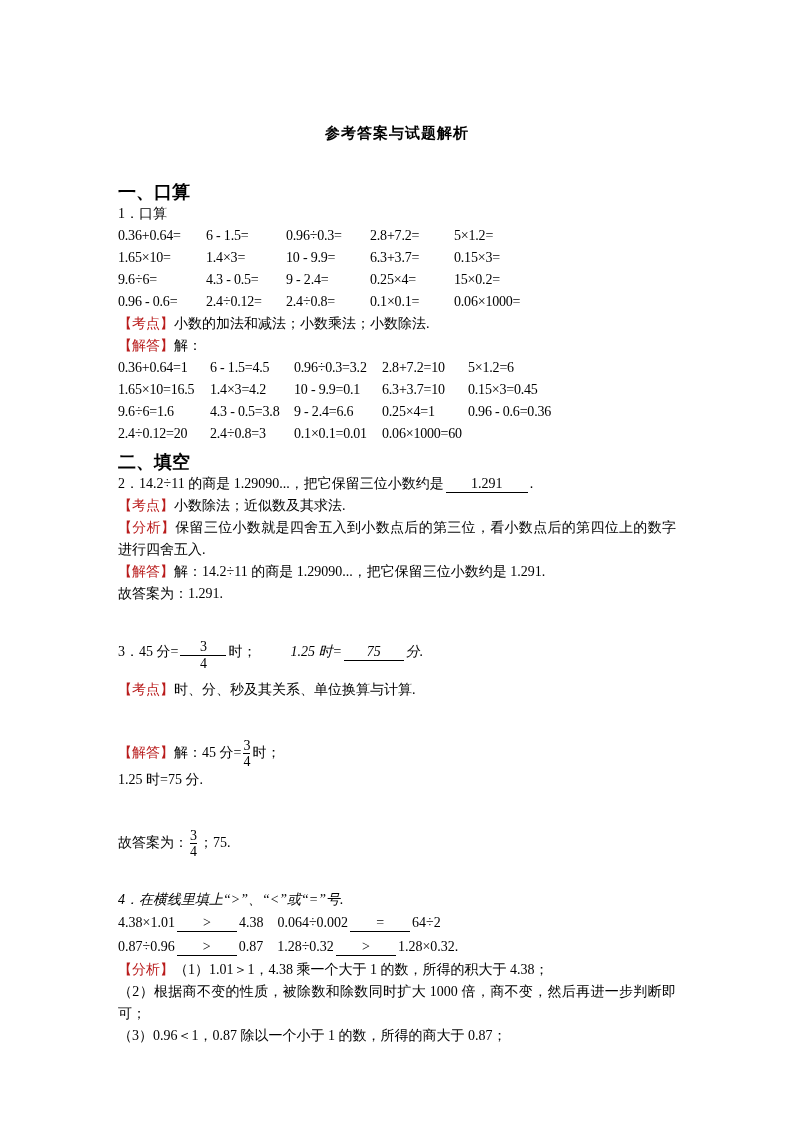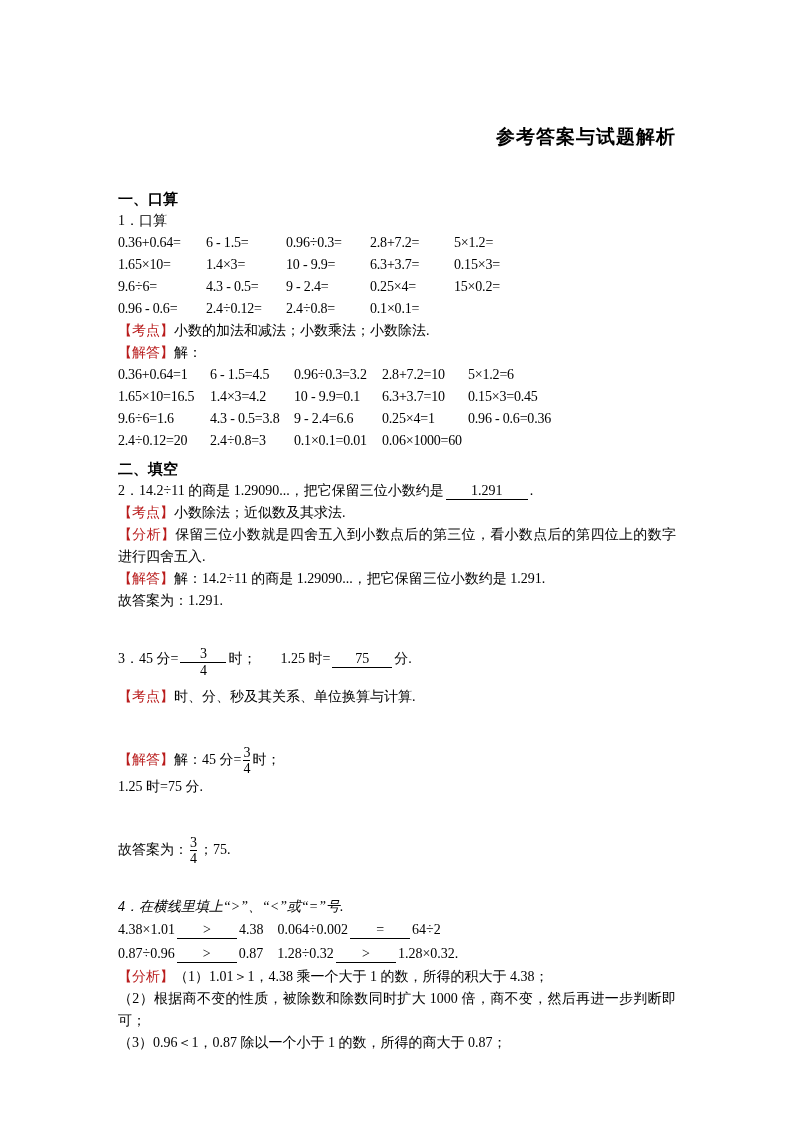--- a/index.html
+++ b/index.html
@@ -11,29 +11,29 @@
     font-size: 14px;
     position: relative;
     overflow: hidden;
   }
   .content {
     position: absolute;
     left: 118px; top: 124px;
     width: 558px;
   }
   .title {
-    font-size: 19px;
+    font-size: 15px;
     font-weight: bold;
-    text-align: right;
+    text-align: center;
     margin: 0 0 38px 0;
     letter-spacing: 1px;
   }
   .sec-heading {
     font-weight: bold;
-    font-size: 15px;
+    font-size: 18px;
     line-height: 22px;
   }
   .line { line-height: 22px; }
   .para { line-height: 22px; text-align: justify; }
   .lbl { color: #b91c1c; }
   .grid5p {
     display: grid;
     grid-template-columns: 88px 80px 84px 84px auto;
     line-height: 22px;
     letter-spacing: -0.2px;
@@ -73,21 +73,21 @@
   
   .frac {
     display: inline-block;
     text-align: center;
     vertical-align: middle;
     margin: 0 2px;
   }
   .frac .fr-num { display: block; line-height: 15px; }
   .frac .fr-den { display: block; line-height: 15px; border-top: 1px solid #000; }
   .q3-line { margin-top: 22px; padding-top: 14px; margin-bottom: 16px; }
-  .q3-part2 { margin-left: 24px; }
+  .q3-part2 { margin-left: 34px; font-style: italic; }
   .q4-block { margin-top: 30px; font-style: italic; }
   .cmp-row { line-height: 24px; }
   .cmp-right { margin-right: 14px; }
   .tall-line { line-height: 26px; margin-top: 37px; }
 </style>
 </head>
 <body>
 
 <div class="content">
 
@@ -109,20 +109,21 @@
     <span>0.15×3=</span>
     <span>9.6÷6=</span>
     <span>4.3 - 0.5=</span>
     <span>9 - 2.4=</span>
     <span>0.25×4=</span>
     <span>15×0.2=</span>
     <span>0.96 - 0.6=</span>
     <span>2.4÷0.12=</span>
     <span>2.4÷0.8=</span>
     <span>0.1×0.1=</span>
+    <span>0.06×1000=</span>
   </div>
 
   <div class="line">
     <span class="lbl">【考点】</span><span>小数的加法和减法；小数乘法；小数除法.</span>
   </div>
   <div class="line">
     <span class="lbl">【解答】</span><span>解：</span>
   </div>
 
   <div class="grid5a">

